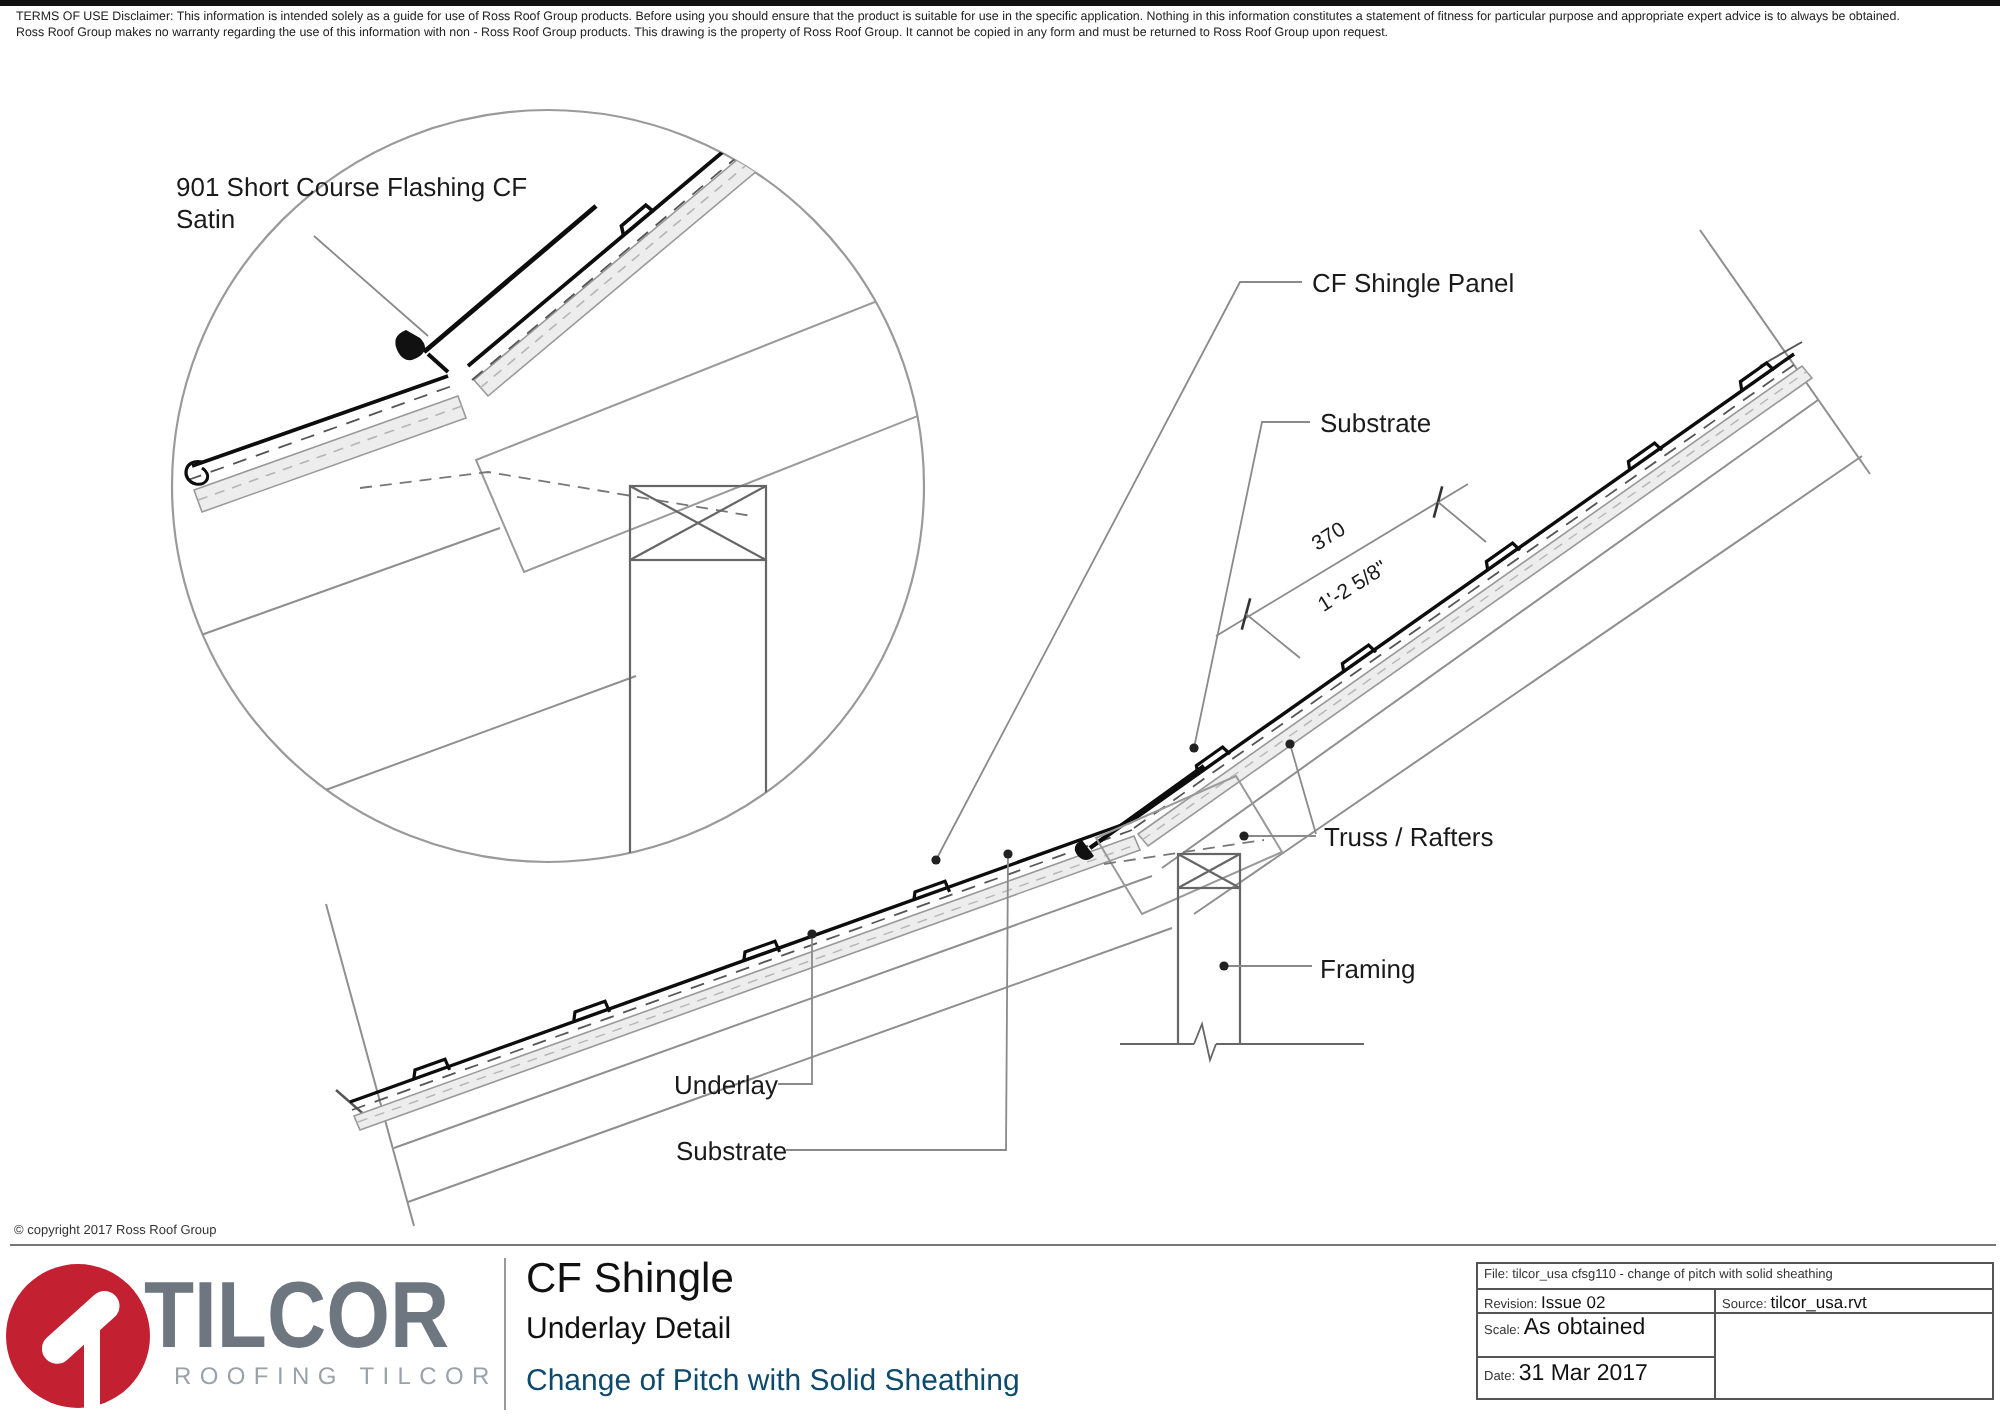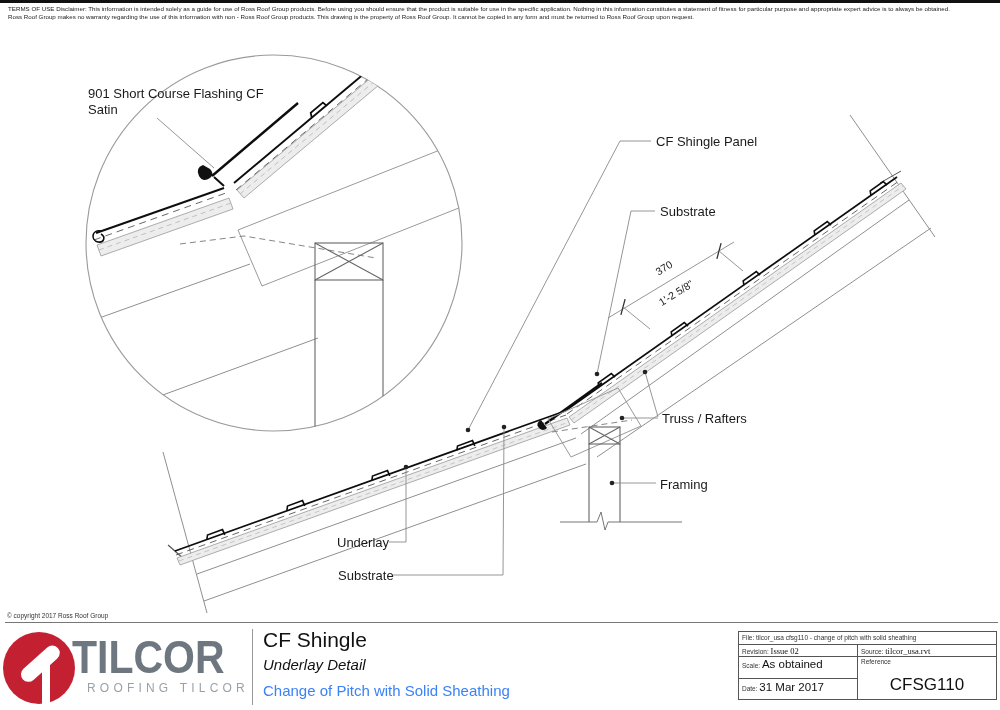--- a/index.html
+++ b/index.html
@@ -21,41 +21,41 @@
     border-top:1px solid #777;}
   .copyright{position:absolute;left:7px;top:612px;font-size:6.5px;color:#333;}
   .logo-svg{position:absolute;left:2px;top:629px;}
   .brand{position:absolute;left:72px;top:634px;font-size:50px;font-weight:bold;
     color:#6e7780;letter-spacing:0px;transform:scale(0.82,0.94);transform-origin:0 0;
     line-height:50px;}
   .tagline{position:absolute;left:87px;top:681px;font-size:12px;color:#9aa2a8;
     letter-spacing:4.2px;white-space:nowrap;}
   .title-divider{position:absolute;left:252px;top:629px;width:1px;height:76px;background:#999;}
   .t1{position:absolute;left:263px;top:628px;font-size:21px;color:#111;text-align:center;}
-  .t2{position:absolute;left:263px;top:656px;font-size:15px;color:#111;font-style:italic;}
-  .t3{position:absolute;left:263px;top:682px;font-size:15px;color:#3b82f6;}
+  .t2{position:absolute;left:263px;top:656px;font-size:15px;color:#111;}
+  .t3{position:absolute;left:263px;top:682px;font-size:15px;color:#0c4a6e;}
   
   .tblock{position:absolute;left:738px;top:631px;width:259px;height:69px;
     border:1px solid #555;box-sizing:border-box;font-size:6.5px;color:#222;}
   .tb-row1{height:13px;border-bottom:1px solid #555;box-sizing:border-box;
     padding:2px 0 0 3px;white-space:nowrap;overflow:hidden;}
   .tb-row2{height:12px;border-bottom:1px solid #555;box-sizing:border-box;display:flex;}
   .tb-row2 .cell-l{width:119px;border-right:1px solid #555;box-sizing:border-box;
     padding:1px 0 0 3px;white-space:nowrap;}
   .tb-row2 .cell-r{flex:1;padding:1px 0 0 3px;white-space:nowrap;}
   .tb-row34{display:flex;height:42px;}
   .tb-col-l{width:119px;border-right:1px solid #555;box-sizing:border-box;}
   .tb-scale{height:22px;border-bottom:1px solid #555;box-sizing:border-box;padding:1px 0 0 3px;}
   .tb-date{height:20px;padding:2px 0 0 3px;}
   .tb-col-r{flex:1;position:relative;}
   .tb-ref{position:absolute;left:3px;top:1px;}
   .tb-num{position:absolute;left:0;right:0;top:18px;text-align:center;
     font-size:17px;color:#111;}
   .vlabel{font-size:6.5px;color:#333;}
-  .vmed{font-size:8.5px;color:#111;font-family:Liberation Serif, serif;}
+  .vmed{font-size:8.5px;color:#111;}
   .vbig{font-size:11.5px;color:#111;}
 </style>
 </head>
 <body>
 
 <div class="top-bar"></div>
 <div class="disclaimer">
   <div>TERMS OF USE Disclaimer: This information is intended solely as a guide for use of Ross Roof Group products. Before using you should ensure that the product is suitable for use in the specific application. Nothing in this information constitutes a statement of fitness for particular purpose and appropriate expert advice is to always be obtained.</div>
   <div>Ross Roof Group makes no warranty regarding the use of this information with non - Ross Roof Group products. This drawing is the property of Ross Roof Group. It cannot be copied in any form and must be returned to Ross Roof Group upon request.</div>
 </div>
@@ -223,18 +223,14 @@
     <div class="tb-col-l">
       <div class="tb-scale">
         <span class="vlabel">Scale:</span>
         <span class="vbig">As obtained</span>
       </div>
       <div class="tb-date">
         <span class="vlabel">Date:</span>
         <span class="vbig">31 Mar 2017</span>
       </div>
     </div>
-    <div class="tb-col-r">
-      <div class="tb-ref vlabel">Reference</div>
-      <div class="tb-num">CFSG110</div>
-    </div>
   </div>
 </div>
 
 </body></html>

